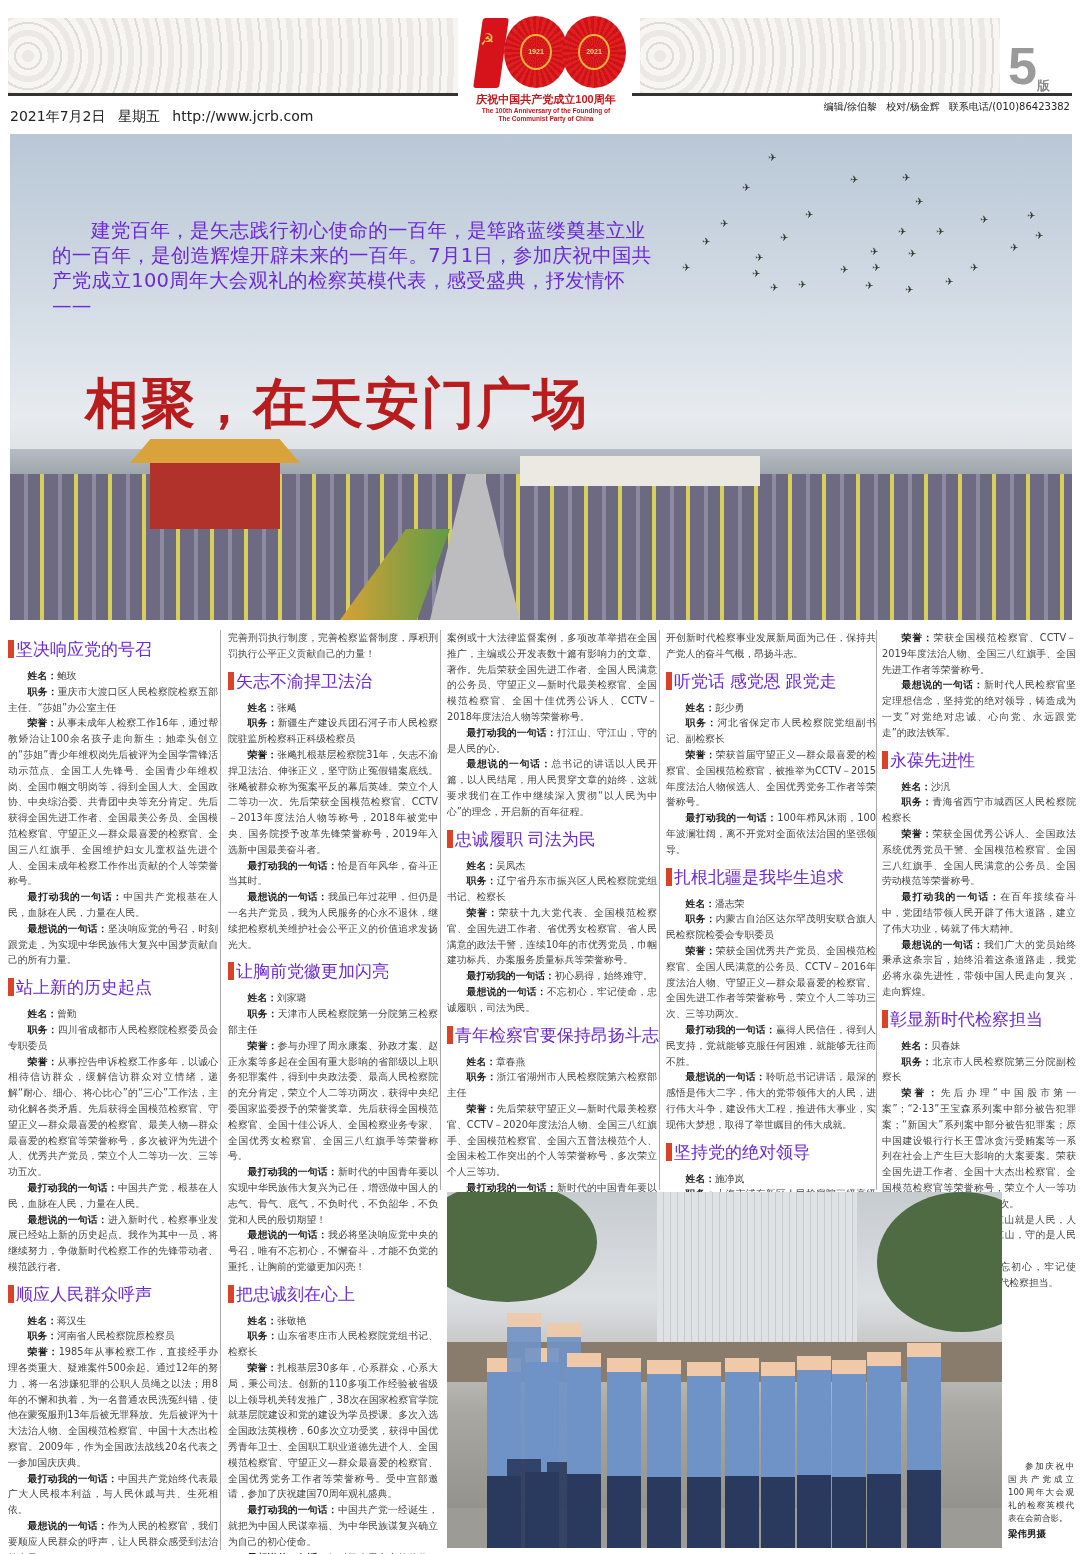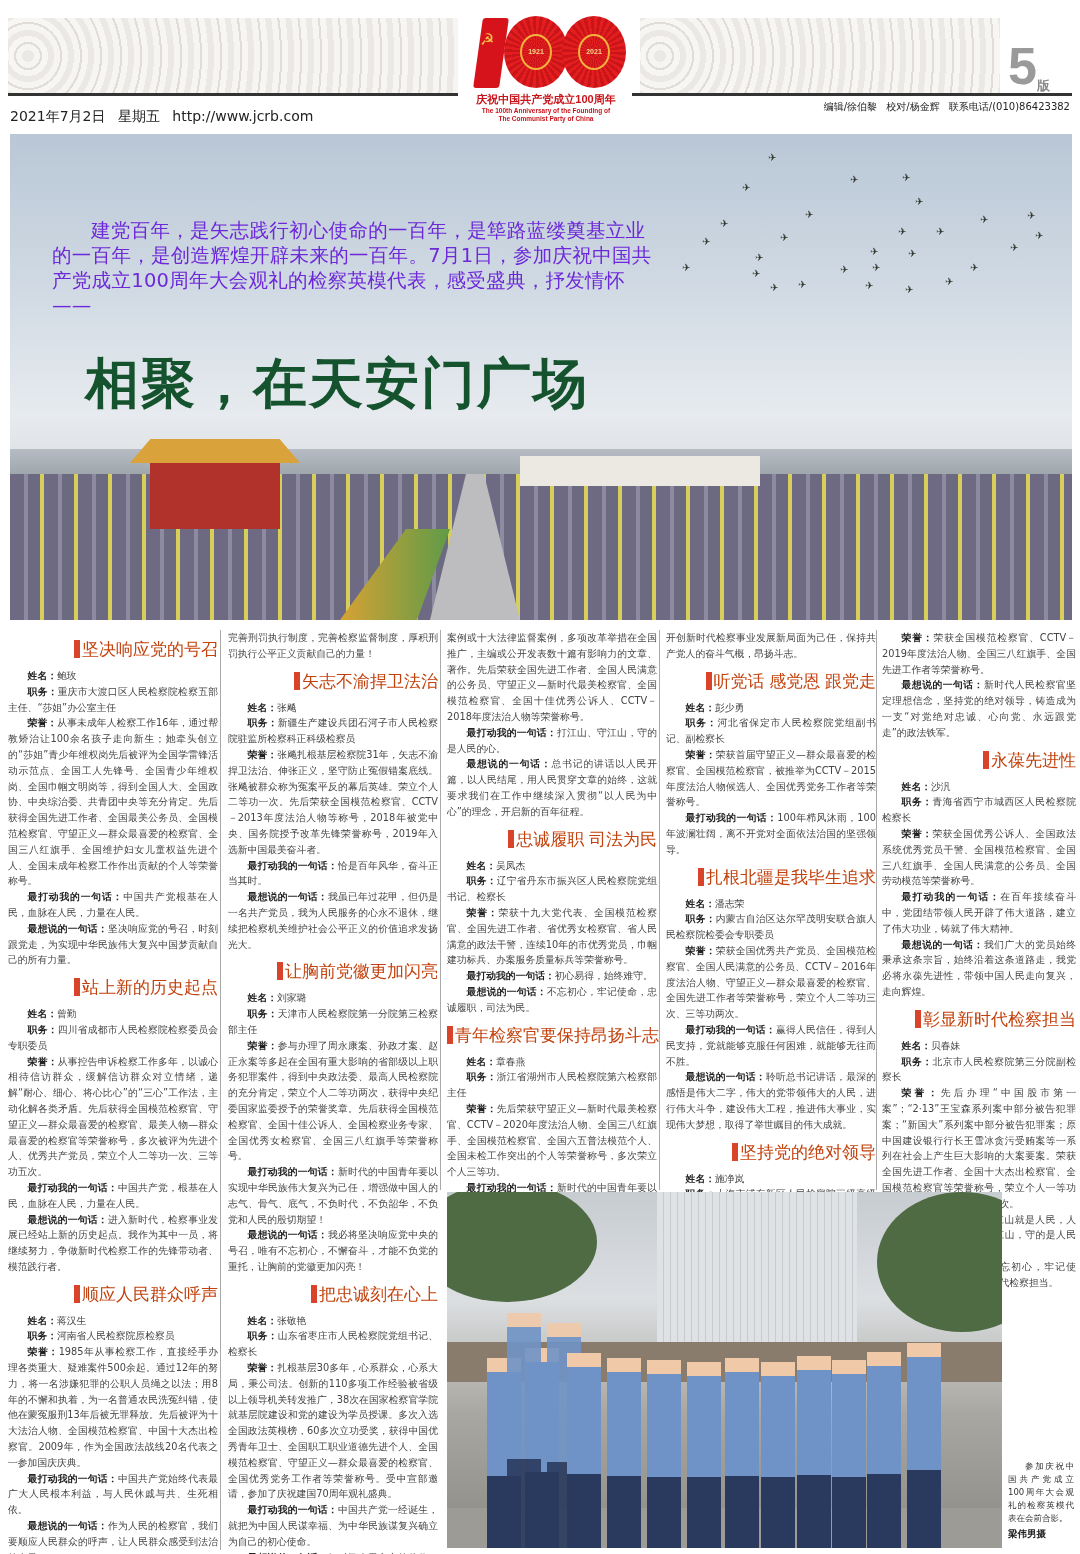--- a/index.html
+++ b/index.html
@@ -30,25 +30,25 @@
 .hero{position:absolute;left:10px;top:134px;width:1062px;height:486px;overflow:hidden;background:linear-gradient(#b9c7d6 0%,#d3dce5 35%,#e7ebef 58%,#dfe3e6 66%,#9bb1a0 70%,#8c9e8e 100%)}
 .hero .city{position:absolute;left:0;top:315px;width:1062px;height:30px;background:linear-gradient(#b6bcc4,#9aa3a7)}
 .hero .square{position:absolute;left:0;top:340px;width:1062px;height:146px;background:repeating-linear-gradient(90deg,#6e6a84 0 14px,#8d8aa2 14px 18px,#6c6a80 18px 30px,#d8cf5a 30px 34px)}
 .hero .gate{position:absolute;left:140px;top:325px;width:130px;height:70px;background:#b0322b}
 .hero .gate:before{content:"";position:absolute;left:-20px;top:-20px;width:170px;height:24px;background:#d9a23a;clip-path:polygon(12% 0,88% 0,100% 100%,0 100%)}
 .hero .hall{position:absolute;left:510px;top:322px;width:240px;height:30px;background:#ece9e3}
 .hero .road{position:absolute;left:420px;top:340px;width:90px;height:146px;background:#bdbcbf;clip-path:polygon(40% 0,60% 0,100% 100%,0 100%)}
 .hero .lawn{position:absolute;left:330px;top:395px;width:110px;height:91px;background:linear-gradient(90deg,#d7a234,#5f9b48);clip-path:polygon(60% 0,100% 0,70% 100%,0 100%)}
 .hero .heli{position:absolute;color:#33392e;font-size:10px}
 .lede{position:absolute;left:52px;top:218px;width:600px;font-size:19.5px;line-height:25px;color:#6d28d9;text-indent:2em;letter-spacing:.3px}
-.headline{position:absolute;left:85px;top:348px;font:bold 54px "DejaVu Serif","Liberation Serif",serif;color:#14532d;letter-spacing:2px;white-space:nowrap}
+.headline{position:absolute;left:85px;top:368px;font:bold 54px "DejaVu Serif","Liberation Serif",serif;color:#b91c1c;letter-spacing:2px;white-space:nowrap}
 .col{position:absolute;top:630px;width:210px;font-size:9.8px;line-height:15.8px;color:#444}
 .col.c1{left:8px}.col.c2{left:228px}.col.c3{left:447px}.col.c4{left:666px}.col.c5{left:882px;width:194px}
 .vrule{position:absolute;top:630px;width:1px;background:#aaa}
-.sec-title{font:17px "Liberation Sans",sans-serif;color:#c2410c;text-align:right;margin:8px 0 6px;line-height:24px;white-space:nowrap}
+.sec-title{font:17px "Liberation Sans",sans-serif;color:#6d28d9;text-align:left;margin:8px 0 6px;line-height:24px;white-space:nowrap}
 .sec-title .bar{display:inline-block;width:6px;height:18px;background:#d9432a;vertical-align:-3px;margin-right:2px}
 .p{text-indent:2em;text-align:justify}
 .p b{color:#222;font-weight:bold}
 .photo{position:absolute;left:447px;top:1192px;width:555px;height:356px;overflow:hidden;background:linear-gradient(180deg,#c7ccd1 0%,#dcdfe2 30%,#a9a7a1 62%,#8c8a84 100%)}
 .photo .bldg{position:absolute;left:210px;top:0;width:200px;height:190px;background:repeating-linear-gradient(90deg,#dfe2e4 0 6px,#c7cbce 6px 7px)}
 .photo .roof{position:absolute;left:0;top:150px;width:555px;height:40px;background:#8a7c6c}
 .photo .tree{position:absolute;border-radius:50%;background:#4e6b43}
 .photo .person{position:absolute;bottom:0;width:34px;background:linear-gradient(#f0c9a8 0 14px,#6f93c6 14px 62%,#2a3a5e 62%)}
 .photo .floor{position:absolute;left:0;bottom:0;width:555px;height:40px;background:#9d9b95}
 .caption{position:absolute;left:1008px;top:1460px;width:66px;font-size:8.5px;line-height:13px;color:#333;text-align:justify}

